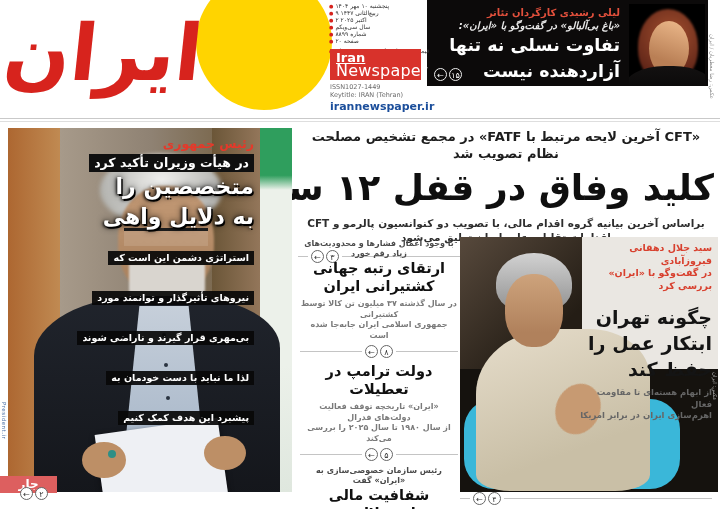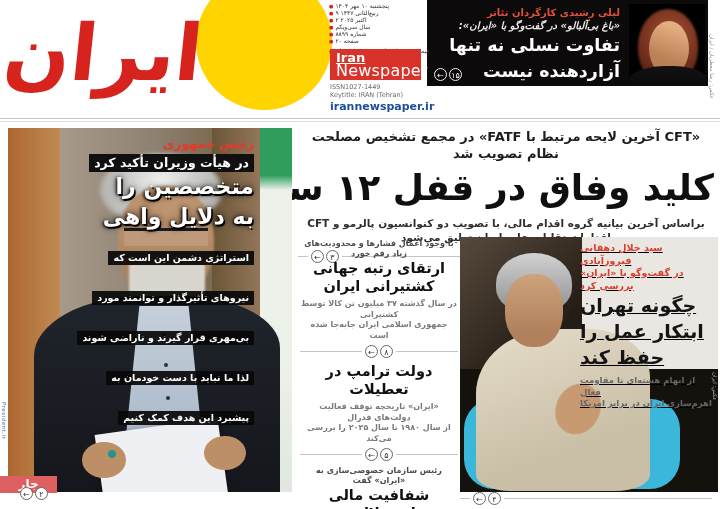--- a/index.html
+++ b/index.html
@@ -113,24 +113,24 @@
   .i-black{position:absolute;left:0;top:132px;width:100%;height:123px;background:#15120e;}
   .i-chair{position:absolute;left:4px;top:162px;width:216px;height:90px;border-radius:30px;background:#3ab7d9;}
   .i-suit{position:absolute;left:16px;top:92px;width:174px;height:162px;
           background:linear-gradient(160deg,#e6ddcb,#c9bfa6 70%);border-radius:45% 35% 20% 20%/40% 30% 10% 10%;}
   .i-hair{position:absolute;left:36px;top:16px;width:76px;height:60px;border-radius:50% 50% 42% 42%;
           background:linear-gradient(180deg,#d2d2d2,#8f8f8f);filter:blur(.6px);}
   .i-face{position:absolute;left:45px;top:37px;width:58px;height:73px;border-radius:46%;
           background:linear-gradient(180deg,#cda37c,#b0815c 80%);filter:blur(.5px);}
   .i-hand{position:absolute;left:96px;top:146px;width:44px;height:52px;border-radius:50%;
           background:#c79a72;transform:rotate(25deg);filter:blur(.5px);}
-  .int-text{position:absolute;right:6px;top:5px;width:132px;text-align:left;text-decoration:underline;}
+  .int-text{position:absolute;right:6px;top:5px;width:132px;text-align:right;}
   .int-k{color:#d8402e;font-size:9.5px;font-weight:bold;line-height:12.5px;}
   .int-h{color:#141414;font-size:19px;font-weight:800;line-height:26px;}
-  .int-h.first{margin-top:0;}
+  .int-h.first{margin-top:12px;}
   .int-s{color:#666;font-size:8.5px;font-weight:bold;line-height:11.5px;}
   .int-s.first{margin-top:5px;}
   .intv-sep{left:460px;top:492px;width:252px;}
   .intv-cred{left:712px;top:372px;color:#aaa;}
   .bb-cred{left:709px;top:34px;color:#8c8c8c;}
   .bb-pg{position:absolute;left:7px;bottom:5px;}
 </style>
 </head>
 <body>
 

